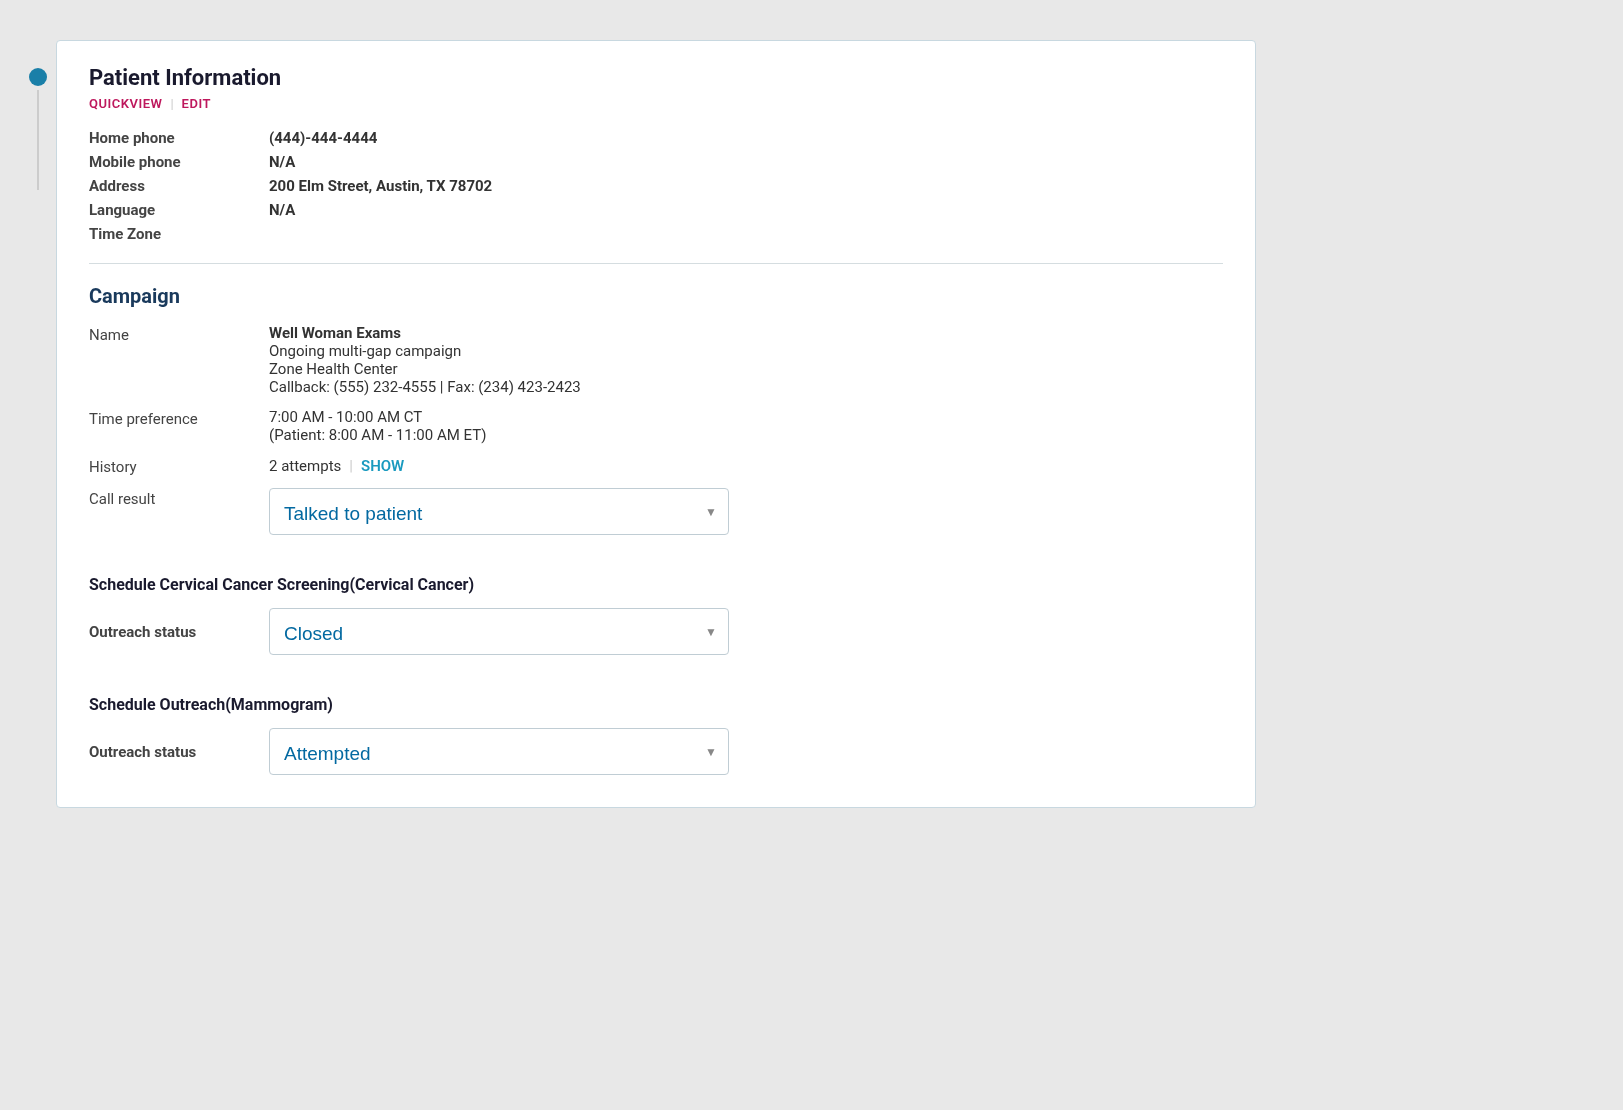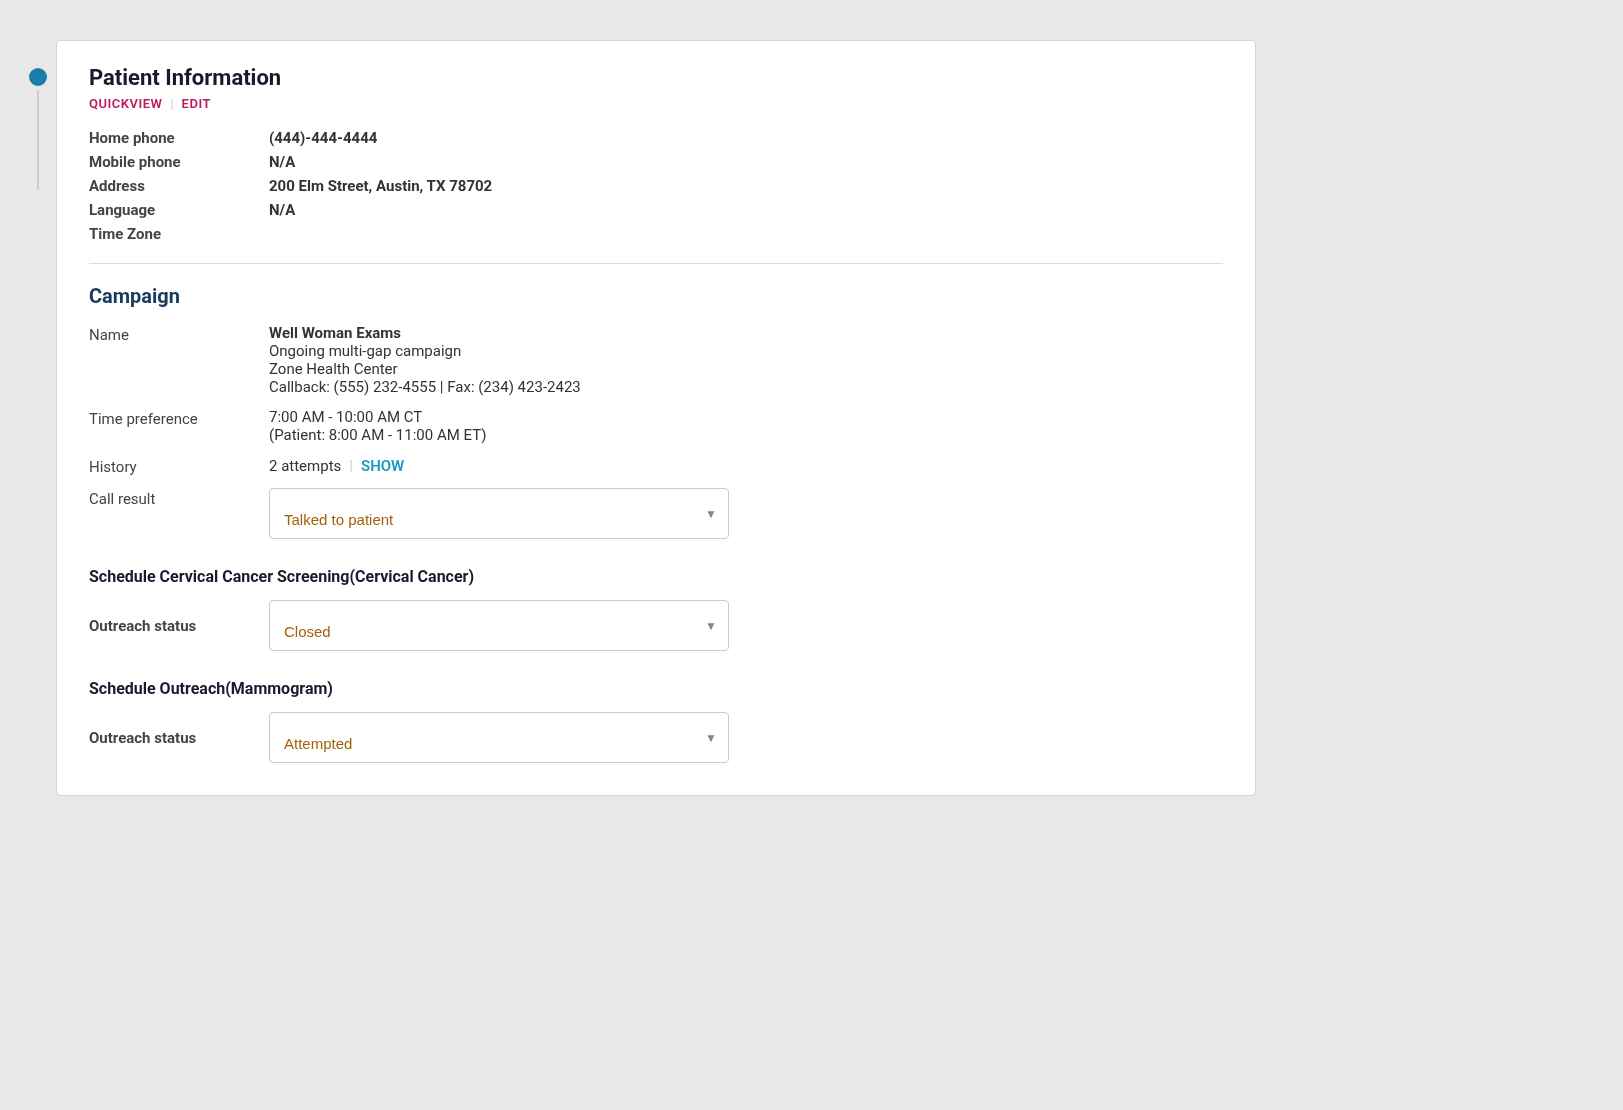--- a/index.html
+++ b/index.html
@@ -155,43 +155,43 @@
       width: 460px;
     }
 
     .dropdown-select {
       width: 100%;
       appearance: none;
       -webkit-appearance: none;
       background-color: #fff;
       border: 1px solid #c0cdd4;
       border-radius: 4px;
-      padding: 22px 40px 10px 14px;
-      font-size: 15px;
-      color: #a16207;
+      padding: 14px 40px 10px 14px;
+      font-size: 19px;
+      color: #0369a1;
       cursor: pointer;
       outline: none;
     }
 
     .dropdown-arrow {
       position: absolute;
       right: 12px;
       top: 50%;
       transform: translateY(-50%);
       pointer-events: none;
       color: #888;
       font-size: 12px;
     }
 
     .sub-section-title {
       font-size: 16px;
       font-weight: 700;
       color: #1a1a2e;
       margin-bottom: 14px;
-      margin-top: 28px;
+      margin-top: 40px;
     }
 
     .outreach-row {
       display: grid;
       grid-template-columns: 180px 1fr;
       align-items: center;
       margin-bottom: 8px;
     }
 
     .outreach-label {

